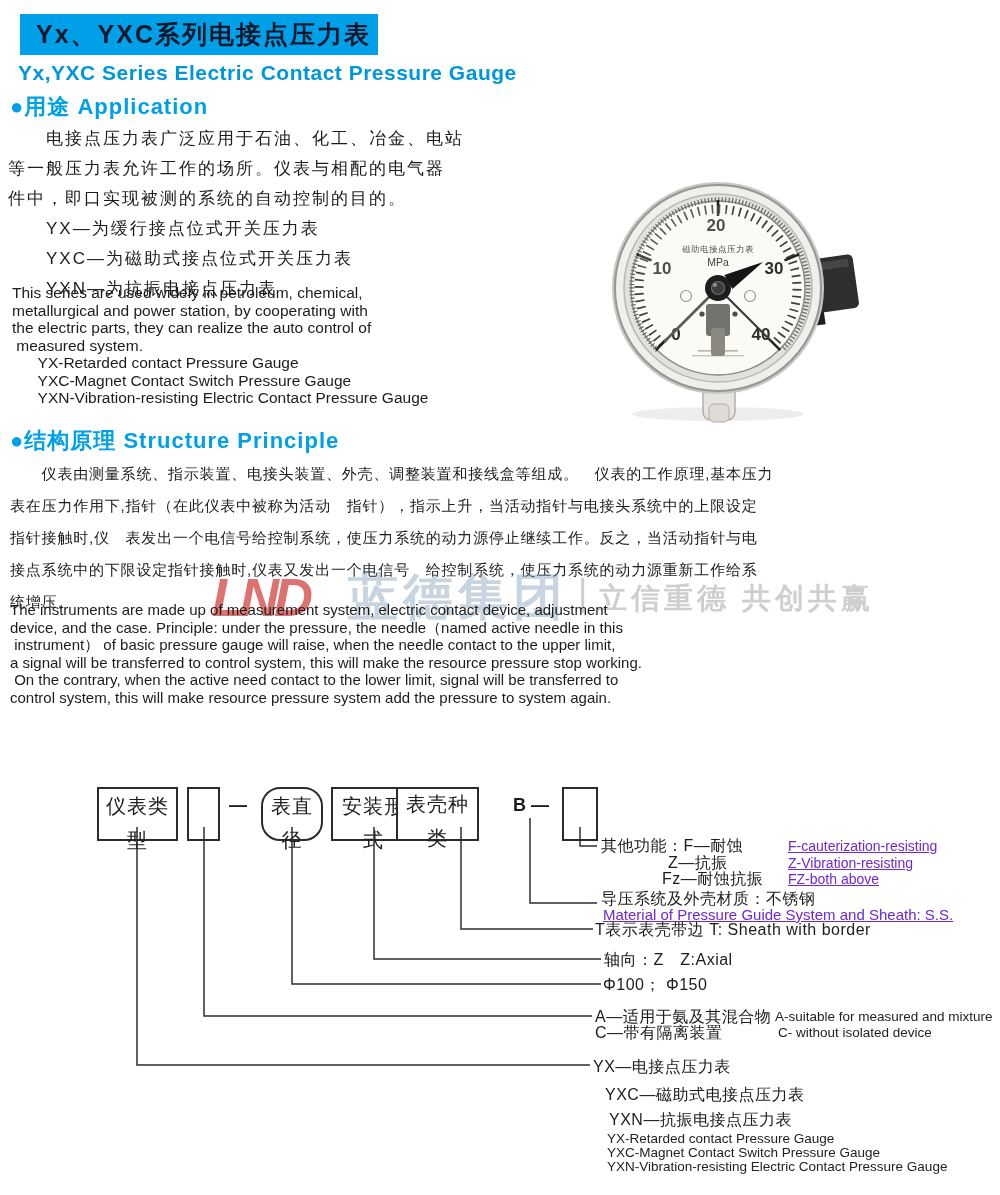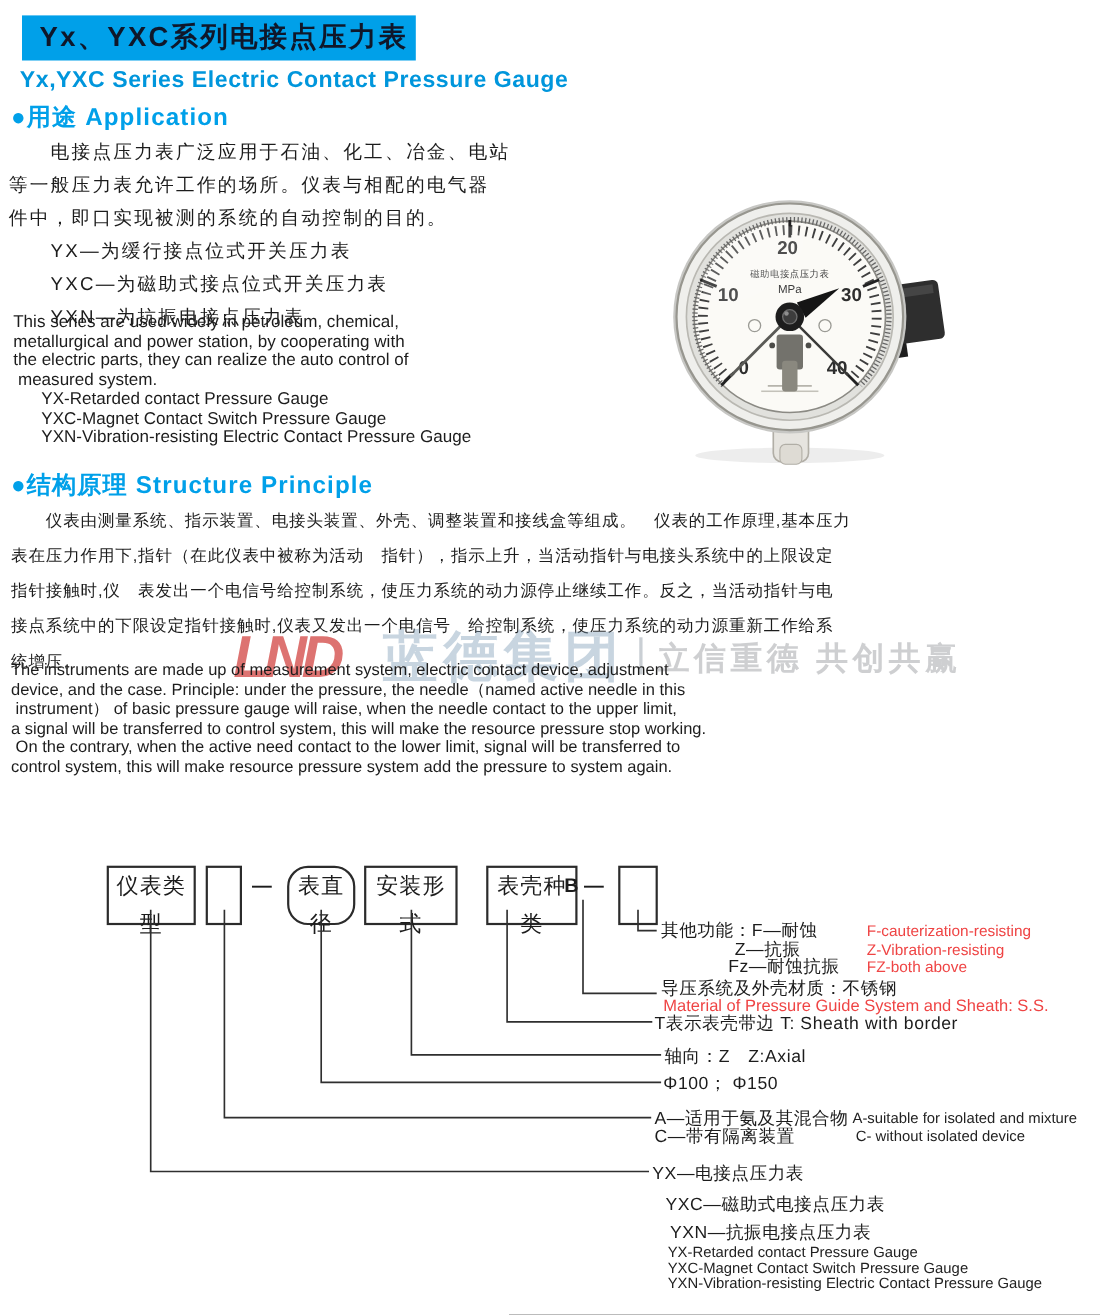--- a/index.html
+++ b/index.html
@@ -30,21 +30,21 @@
   .wm-brand{left:348px;top:564px;font-size:50px;letter-spacing:5px;color:rgba(125,155,180,.42);}
   .wm-div{left:578px;top:572px;font-size:36px;font-weight:normal;color:rgba(150,160,170,.5);}
   .wm-slogan{left:598px;top:579px;font-size:29px;letter-spacing:4px;color:rgba(166,168,172,.55);}
   
   .nbox{
     top:787px;height:54px;border:2px solid #2b2b2b;box-sizing:border-box;
     text-align:center;font-size:20px;line-height:34px;letter-spacing:1px;background:#fff;
   }
   .dash-lbl{font-size:18px;font-weight:bold;}
   .lab-zh{font-size:16px;letter-spacing:.5px;}
-  .lab-en{font-size:14px;color:#ef4444;}
+  .lab-en{font-size:14px;color:#6d28d9;text-decoration:underline;}
   .lab-en-s{font-size:13.5px;color:#222;}
   svg{display:block;}
   #connector-lines{left:0;top:0;z-index:2;pointer-events:none;}
 </style>
 </head>
 <body>
 
 <div id="page">
 
   <div class="abs title-bar">Yx、YXC系列电接点压力表</div>
@@ -146,21 +146,21 @@
 a signal will be transferred to control system, this will make the resource pressure stop working.
  On the contrary, when the active need contact to the lower limit, signal will be transferred to
 control system, this will make resource pressure system add the pressure to system again.</div>
 
 
   <div class="abs nbox" style="left:97px;width:81px;">仪表类型</div>
   <div class="abs nbox" style="left:187px;width:33px;"></div>
   <div class="abs dash-lbl" style="left:229px;top:795px;">—</div>
   <div class="abs nbox" style="left:261px;width:62px;border-radius:19px;">表直径</div>
   <div class="abs nbox" style="left:331px;width:85px;">安装形式</div>
-  <div class="abs nbox" style="left:442px;width:83px;">表壳种类</div>
+  <div class="abs nbox" style="left:396px;width:83px;font-family:Liberation Mono, monospace;">表壳种类</div>
   <div class="abs dash-lbl" style="left:513px;top:795px;">B —</div>
   <div class="abs nbox" style="left:562px;width:36px;"></div>
 
   <svg class="abs" id="connector-lines" width="1000" height="1195" viewBox="0 0 1000 1195">
     <g fill="none" stroke="#2f2f2f" stroke-width="1.5">
       <path d="M580 827 L580 846 L597 846"></path>
       <path d="M530 818 L530 903 L597 903"></path>
       <path d="M461 827 L461 929 L593 929"></path>
       <path d="M374 827 L374 959 L601 959"></path>
       <path d="M292 827 L292 984 L601 984"></path>
@@ -174,21 +174,21 @@
   <div class="abs lab-zh" style="left:668px;top:853px;">Z—抗振</div>
   <div class="abs lab-en" style="left:788px;top:855px;">Z-Vibration-resisting</div>
   <div class="abs lab-zh" style="left:662px;top:869px;">Fz—耐蚀抗振</div>
   <div class="abs lab-en" style="left:788px;top:871px;">FZ-both above</div>
   <div class="abs lab-zh" style="left:601px;top:889px;">导压系统及外壳材质：不锈钢</div>
   <div class="abs lab-en" style="left:603px;top:906px;font-size:15px;">Material of Pressure Guide System and Sheath: S.S.</div>
   <div class="abs lab-zh" style="left:595px;top:920px;">T表示表壳带边 T: Sheath with border</div>
   <div class="abs lab-zh" style="left:604px;top:950px;">轴向：Z　Z:Axial</div>
   <div class="abs lab-zh" style="left:603px;top:975px;">Φ100；  Φ150</div>
   <div class="abs lab-zh" style="left:595px;top:1007px;">A—适用于氨及其混合物</div>
-  <div class="abs lab-en-s" style="left:775px;top:1009px;">A-suitable for isolated and mixture</div>
+  <div class="abs lab-en-s" style="left:775px;top:1009px;">A-suitable for measured and mixture</div>
   <div class="abs lab-zh" style="left:595px;top:1023px;">C—带有隔离装置</div>
   <div class="abs lab-en-s" style="left:778px;top:1025px;">C- without isolated device</div>
   <div class="abs lab-zh" style="left:593px;top:1057px;">YX—电接点压力表</div>
   <div class="abs lab-zh" style="left:605px;top:1085px;">YXC—磁助式电接点压力表</div>
   <div class="abs lab-zh" style="left:609px;top:1110px;">YXN—抗振电接点压力表</div>
   <div class="abs lab-en-s" style="left:607px;top:1131px;">YX-Retarded contact Pressure Gauge</div>
   <div class="abs lab-en-s" style="left:607px;top:1145px;">YXC-Magnet Contact Switch Pressure Gauge</div>
   <div class="abs lab-en-s" style="left:607px;top:1159px;">YXN-Vibration-resisting Electric Contact Pressure Gauge</div>
 
 </div>

